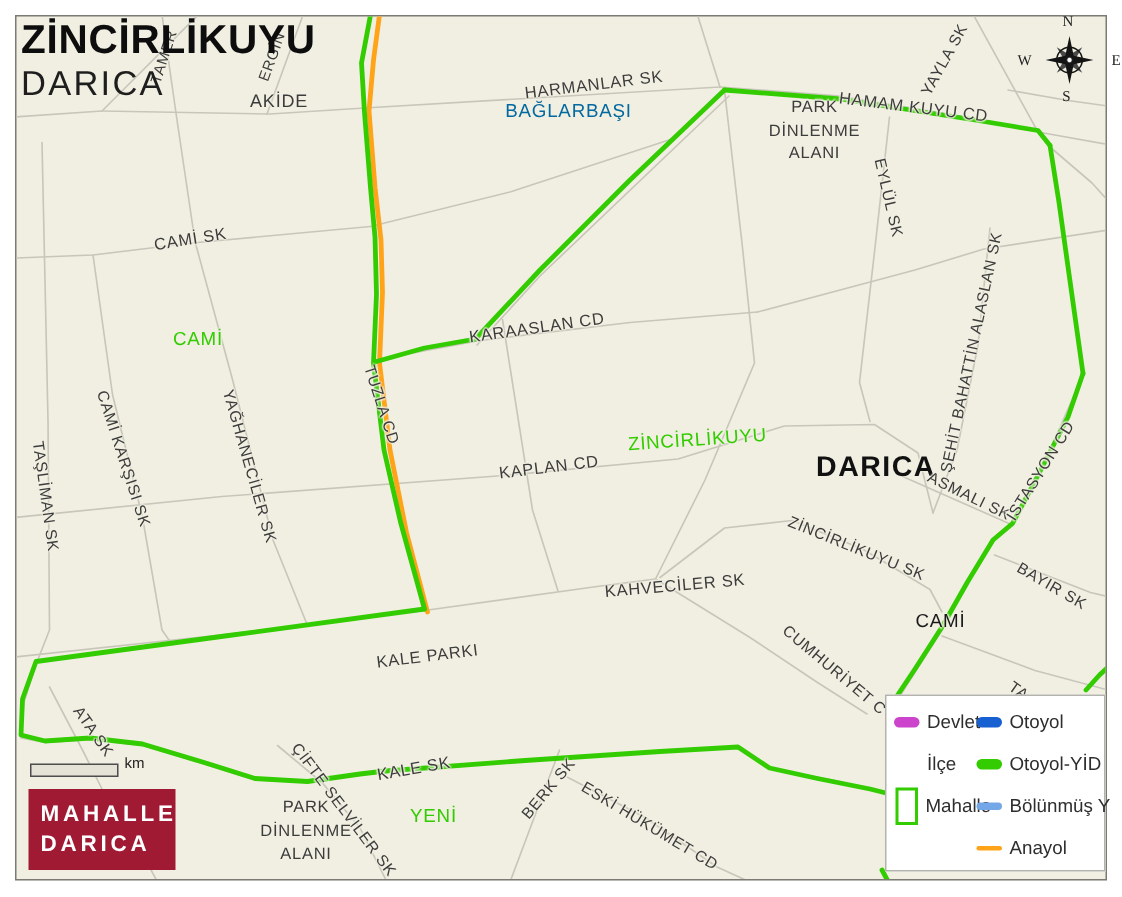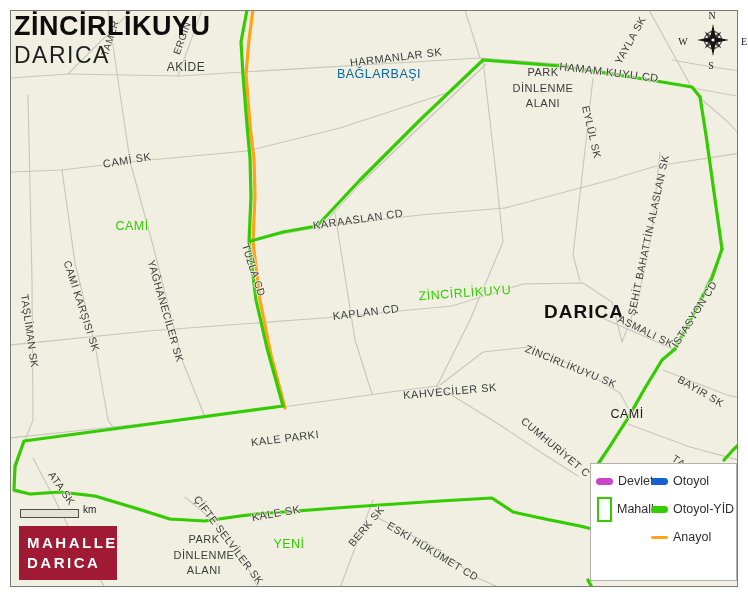--- a/index.html
+++ b/index.html
@@ -171,32 +171,40 @@
     <div class="logo-line">DARICA</div>
   </div>
 
   <div id="legend">
     <div class="lg-col" id="legend-col-1">
         <div class="lg-row">
           <span class="sw" style="height: 7px; background: rgb(204, 68, 204); border-radius: 4px;"></span>
           <span class="lg-label">Devlet</span>
         </div>
         <div class="lg-row">
+          <span class="sw" style="height: 0px;"></span>
+          <span class="lg-label">İlçe</span>
+        </div>
+        <div class="lg-row">
           <span class="sw sw-rect" style="border-color: rgb(51, 204, 0);"></span>
           <span class="lg-label">Mahalle</span>
         </div>
       </div>
     <div class="lg-col" id="legend-col-2">
         <div class="lg-row">
           <span class="sw" style="height: 7px; background: rgb(22, 96, 210); border-radius: 4px;"></span>
           <span class="lg-label">Otoyol</span>
         </div>
         <div class="lg-row">
           <span class="sw" style="height: 7px; background: rgb(51, 204, 0); border-radius: 4px;"></span>
           <span class="lg-label">Otoyol-YİD</span>
         </div>
         <div class="lg-row">
+          <span class="sw" style="height: 5px; background: rgb(116, 167, 232); border-radius: 4px;"></span>
+          <span class="lg-label">Bölünmüş Y</span>
+        </div>
+        <div class="lg-row">
           <span class="sw" style="height: 3px; background: rgb(255, 163, 25); border-radius: 4px;"></span>
           <span class="lg-label">Anayol</span>
         </div>
       </div>
   </div>
 </div>
 
 </body></html>

